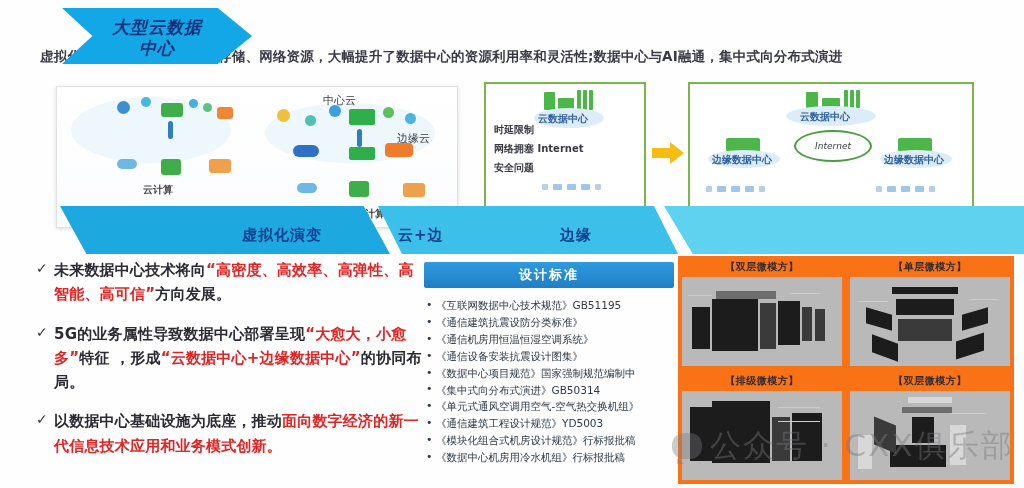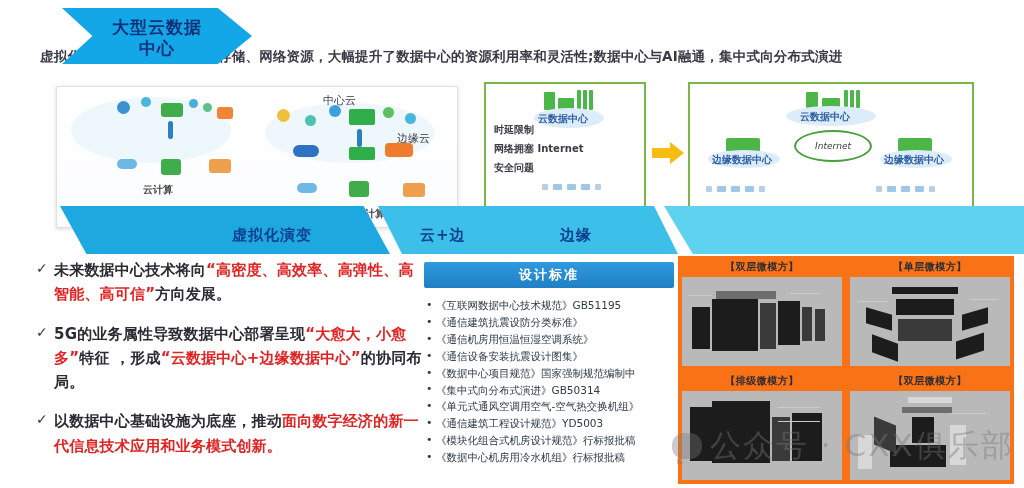--- a/index.html
+++ b/index.html
@@ -16,20 +16,21 @@
     position:absolute;left:62px;top:8px;width:190px;height:56px;
     background:#14a7e8;
     clip-path:polygon(0 0,82% 0,100% 50%,82% 100%,0 100%,16% 50%);
     z-index:5;
   }
   .hdr-chevron-text{
     position:absolute;left:62px;top:12px;width:190px;height:52px;z-index:6;
     display:flex;flex-direction:column;align-items:center;justify-content:center;
     color:#10307a;font-weight:bold;font-size:17px;line-height:1.22;letter-spacing:1px;
     text-align:center;
+    font-style:italic;
   }
   .subtitle{
     position:absolute;left:40px;top:48px;width:960px;
     font-size:13.5px;color:#3a3a46;letter-spacing:0.2px;white-space:nowrap;
     z-index:4;font-weight:600;
   }
 
   
   .mid-row{position:absolute;left:0;top:82px;width:1024px;height:152px;}
 
@@ -260,22 +261,22 @@
     <div class="chev" style="left:60px;width:330px;">
       <div class="sh" style="background:#1ea8e0;clip-path:polygon(0 0,92% 0,100% 100%,8% 100%);"></div>
     </div>
     <div class="chev" style="left:378px;width:300px;">
       <div class="sh" style="background:#3cc0ea;clip-path:polygon(0 0,92% 0,100% 100%,8% 100%);"></div>
     </div>
     <div class="chev" style="left:664px;width:360px;">
       <div class="sh" style="background:#5fd2f0;clip-path:polygon(0 0,100% 0,100% 100%,8% 100%);"></div>
     </div>
 
-    <div class="chev-label" style="left:232px;">虚拟化演变</div>
-    <div class="chev-label" style="left:420px;">云+边</div>
+    <div class="chev-label" style="left:242px;">虚拟化演变</div>
+    <div class="chev-label" style="left:398px;">云+边</div>
     <div class="chev-label" style="left:560px;">边缘</div>
   </div>
 
   <div class="bullets">
 
     <div class="bullet">
       <div class="tick">✓</div>
       <div class="btext"><span>未来数据中心技术将向</span><span class="red">“高密度、高效率、高弹性、高智能、高可信”</span><span>方向发展。</span></div>
     </div>
 

